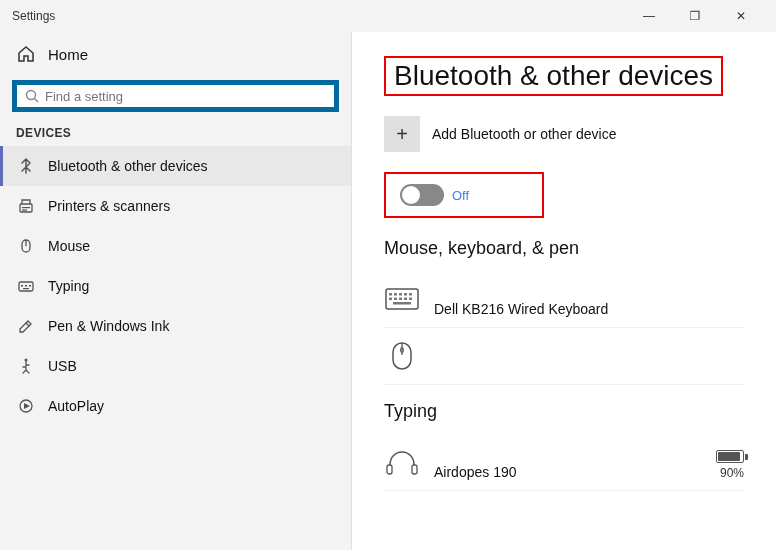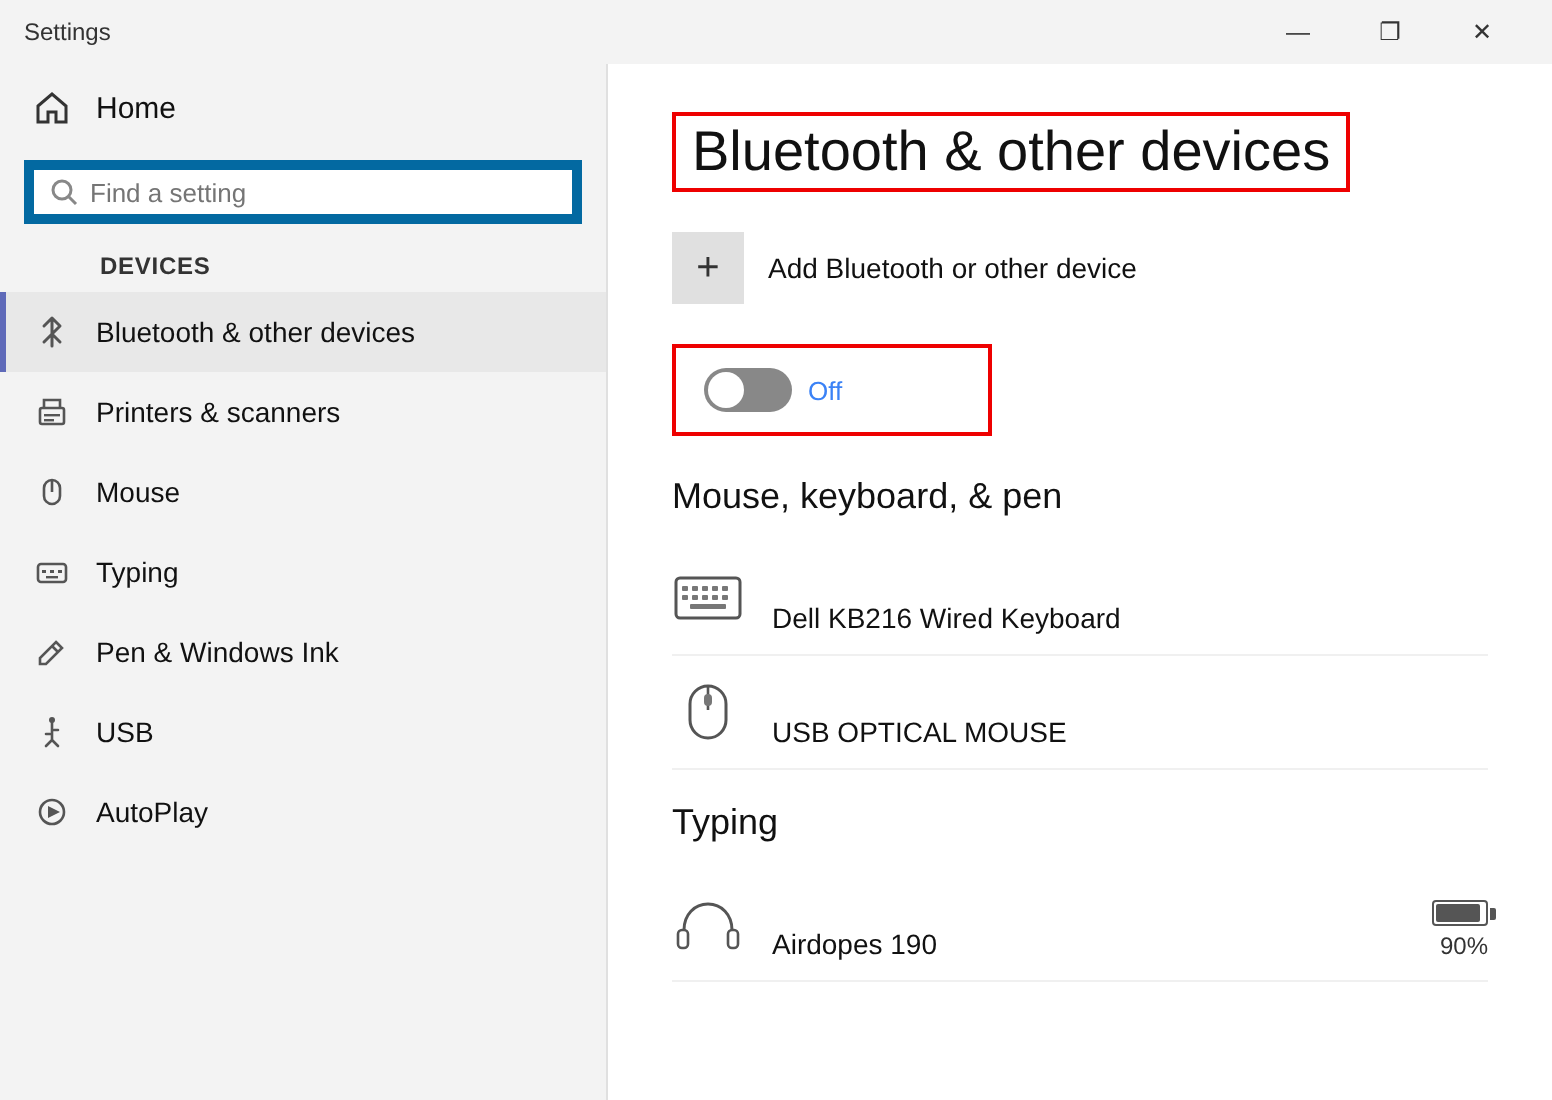--- a/index.html
+++ b/index.html
@@ -41,21 +41,21 @@
       align-items: center;
       justify-content: center;
     }
     .app-body {
       display: flex;
       flex: 1;
       overflow: hidden;
     }
     
     .sidebar {
-      width: 304px;
+      width: 352px;
       background: #f3f3f3;
       border-right: 1px solid #e0e0e0;
       display: flex;
       flex-direction: column;
       flex-shrink: 0;
       overflow-y: auto;
     }
     .sidebar-home {
       display: flex;
       align-items: center;
@@ -83,21 +83,20 @@
       background: transparent;
       color: #444;
     }
     .sidebar-section-label {
       font-size: 12px;
       font-weight: 700;
       color: #333;
       padding: 4px 16px 6px 16px;
       text-transform: uppercase;
       letter-spacing: 0.03em;
-      margin-left: 34px;
     }
     .sidebar-item {
       display: flex;
       align-items: center;
       padding: 10px 16px;
       gap: 12px;
       cursor: pointer;
       font-size: 14px;
       color: #111;
       position: relative;
@@ -428,23 +427,20 @@
       </div>
 
       <div class="device-row">
         <div class="device-icon">
           <svg width="24" height="32" viewBox="0 0 24 32" fill="none">
             <rect x="3" y="3" width="18" height="26" rx="9" stroke="#555" stroke-width="1.5" fill="none"></rect>
             <line x1="12" y1="3" x2="12" y2="15" stroke="#555" stroke-width="1.3"></line>
             <rect x="10" y="7" width="4" height="6" rx="2" fill="#777"></rect>
           </svg>
         </div>
-        <div class="device-info">
-          <div class="device-name">USB OPTICAL MOUSE</div>
-        </div>
       </div>
     </div>
 
     
     <div style="margin-top:16px;">
       <div class="section-title">Typing</div>
 
       <div class="device-row">
         <div class="device-icon">
           <svg width="34" height="30" viewBox="0 0 34 30" fill="none">

